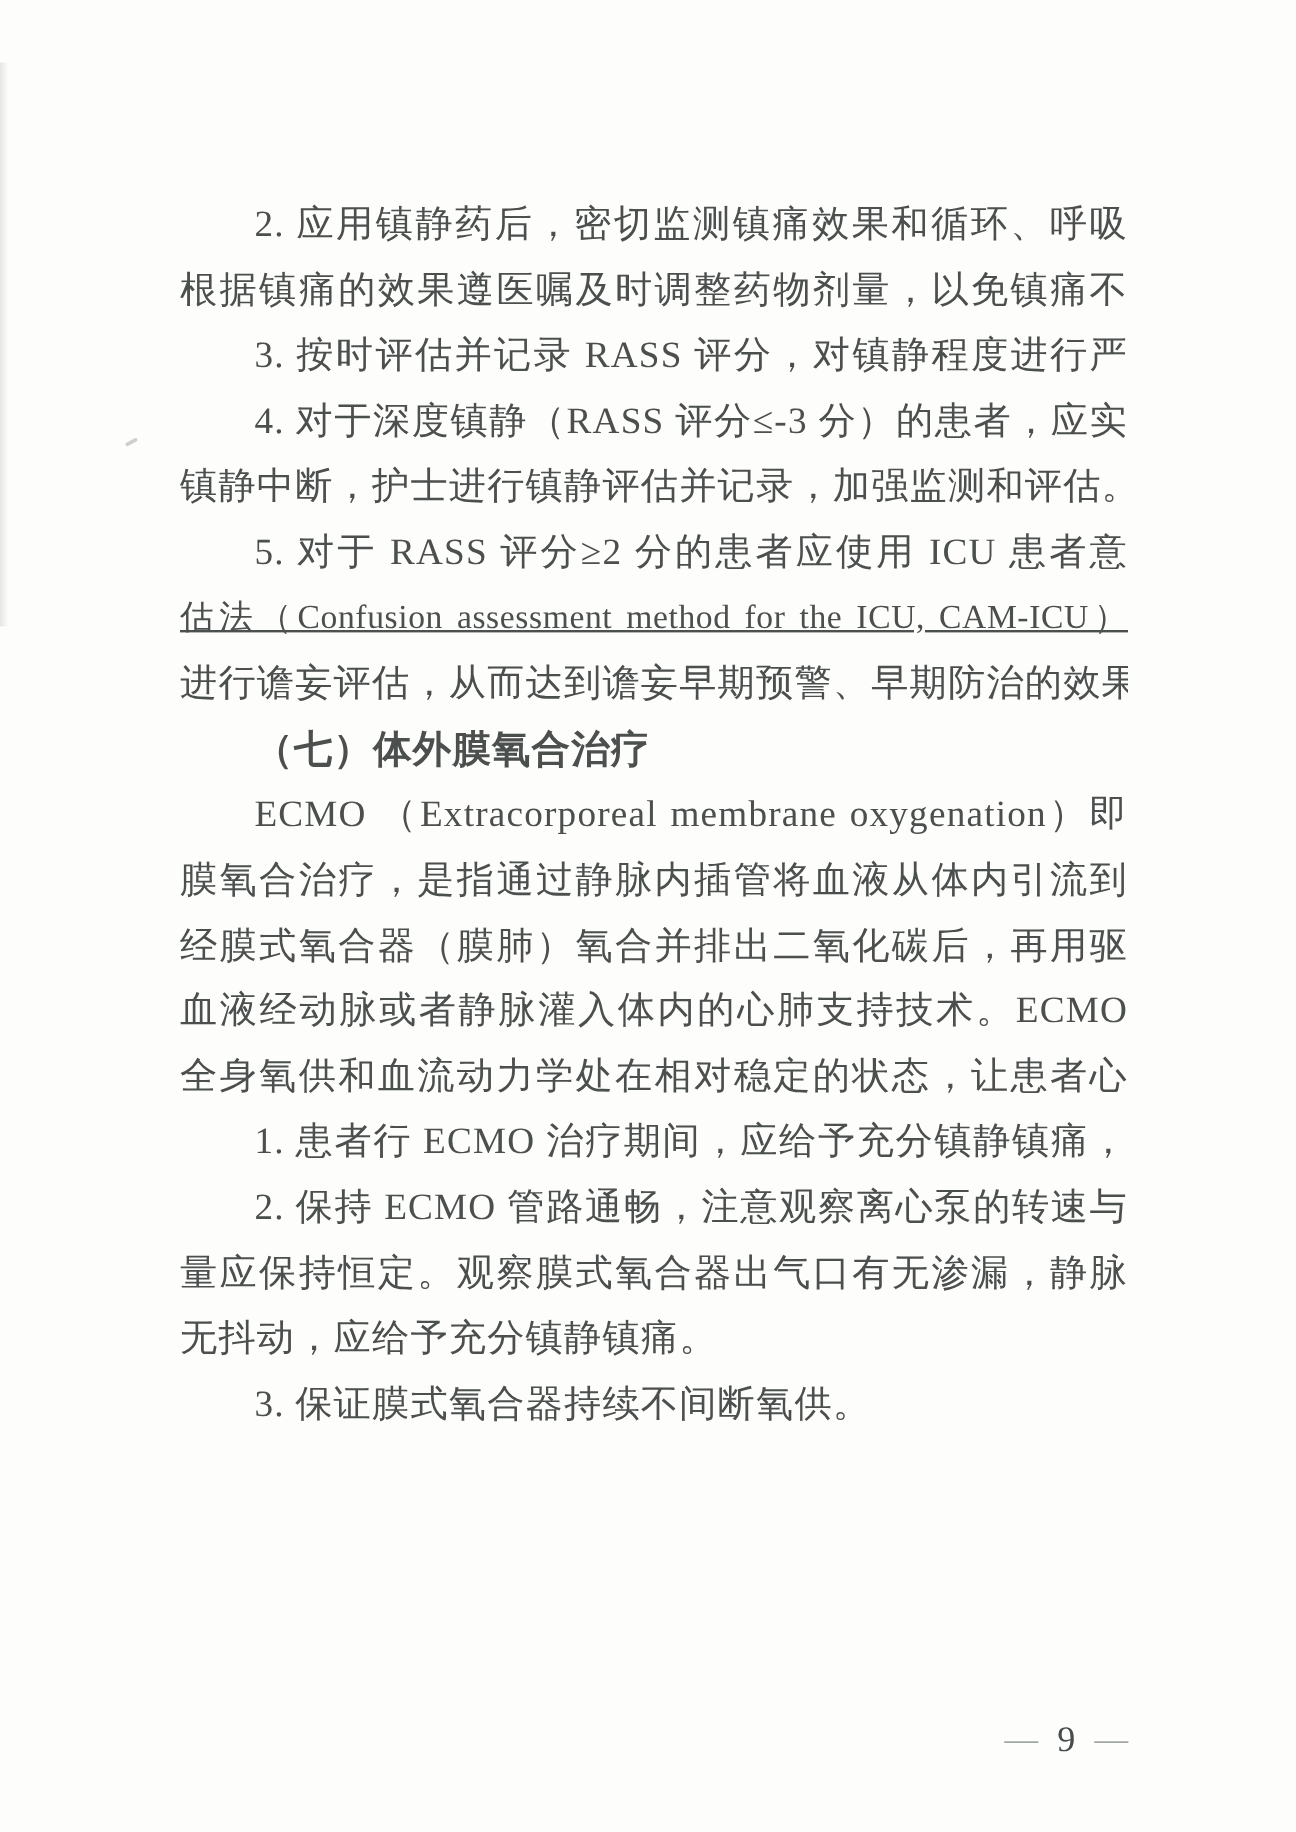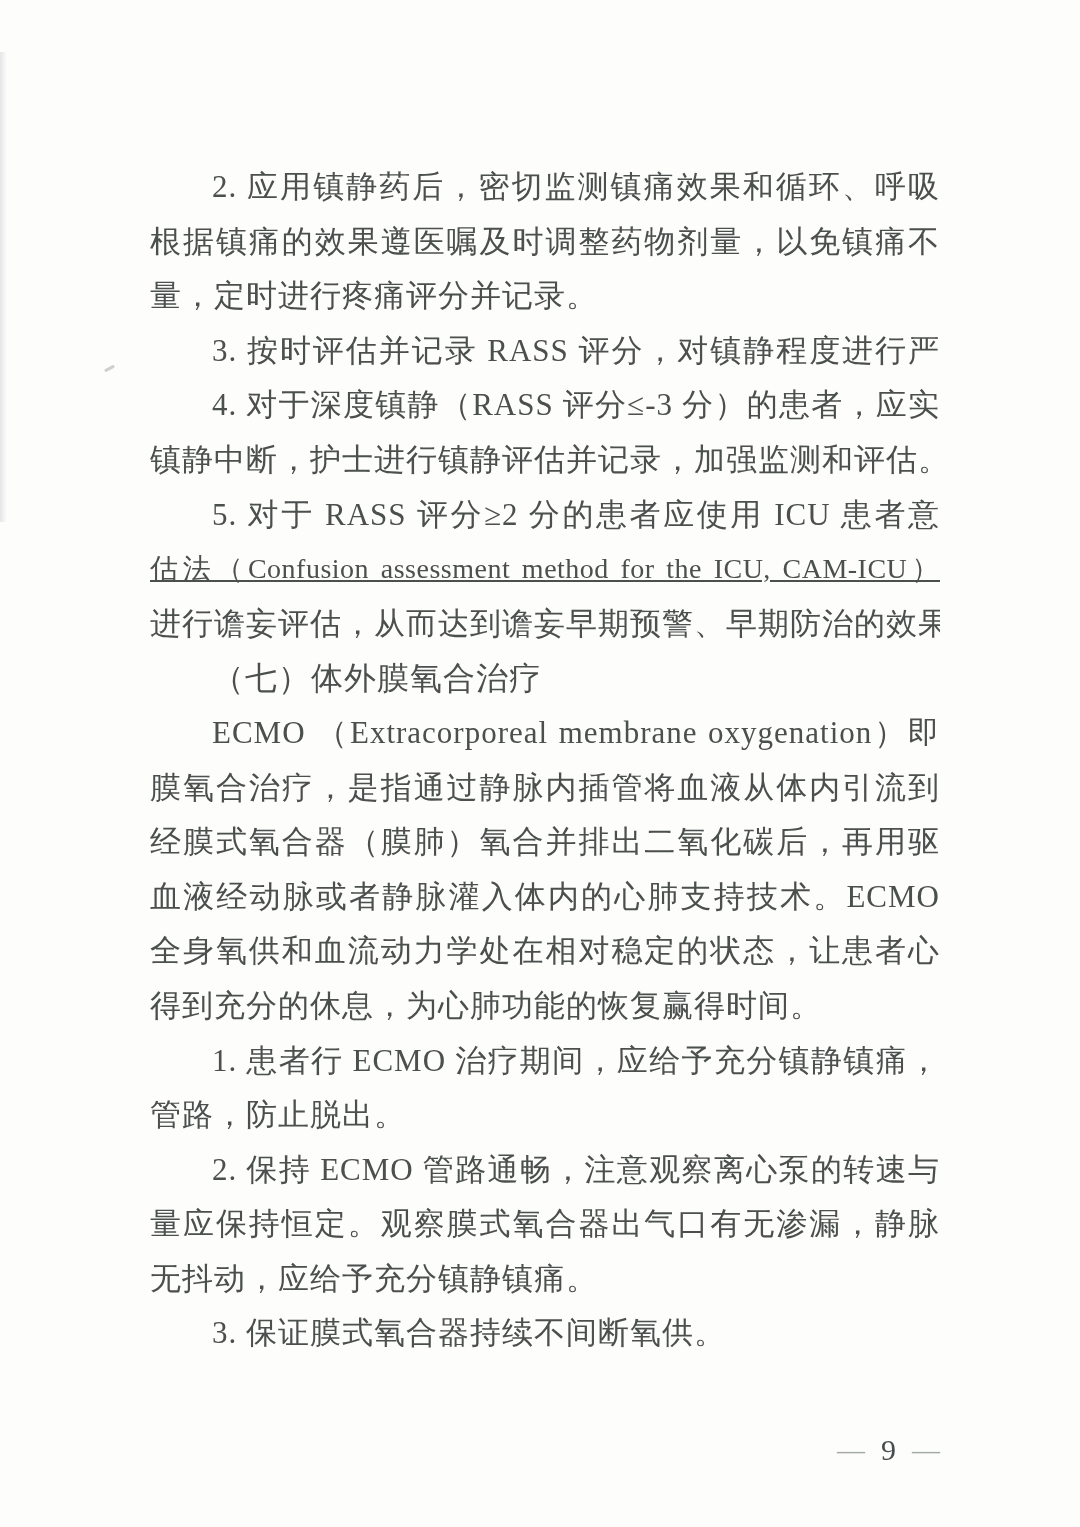--- a/index.html
+++ b/index.html
@@ -52,21 +52,21 @@
     white-space: nowrap;
   }
   .line.just {
     white-space: normal;
     text-align-last: justify;
   }
   .line.indent {
     text-indent: 62px;
   }
   .line.bold {
-    font-weight: normal;
+    font-weight: bold;
     font-size: 32px;
   }
   .line.shrink {
     font-size: 28px;
     letter-spacing: 0.5px;
     text-decoration: underline;
   }
   .pagefooter {
     position: absolute;
     top: 1430px;
@@ -92,36 +92,33 @@
 <body>
 
 <div class="page">
 
   <div class="scan-edge"></div>
   <div class="scan-speck"></div>
 
   <main class="textblock">
     <div class="line indent just">2. 应用镇静药后，密切监测镇痛效果和循环、呼吸情况，</div>
     <div class="line just">根据镇痛的效果遵医嘱及时调整药物剂量，以免镇痛不足或过</div>
-    <div class="line">量，定时进行疼痛评分并记录。</div>
     <div class="line indent just">3. 按时评估并记录 RASS 评分，对镇静程度进行严密监测，</div>
     <div class="line indent just">4. 对于深度镇静（RASS 评分≤-3 分）的患者，应实施每日</div>
     <div class="line">镇静中断，护士进行镇静评估并记录，加强监测和评估。</div>
     <div class="line indent just">5. 对于 RASS 评分≥2 分的患者应使用 ICU 患者意识模糊评</div>
     <div class="line just shrink">估法（Confusion assessment method for the ICU, CAM-ICU）</div>
     <div class="line">进行谵妄评估，从而达到谵妄早期预警、早期防治的效果。</div>
     <div class="line indent bold">（七）体外膜氧合治疗</div>
     <div class="line indent just">ECMO （Extracorporeal membrane oxygenation）即体外</div>
     <div class="line just">膜氧合治疗，是指通过静脉内插管将血液从体内引流到体外，</div>
     <div class="line just">经膜式氧合器（膜肺）氧合并排出二氧化碳后，再用驱动泵将</div>
     <div class="line just">血液经动脉或者静脉灌入体内的心肺支持技术。ECMO 治疗期间，</div>
     <div class="line just">全身氧供和血流动力学处在相对稳定的状态，让患者心脏和肺</div>
-    <div class="line">得到充分的休息，为心肺功能的恢复赢得时间。</div>
     <div class="line indent just">1. 患者行 ECMO 治疗期间，应给予充分镇静镇痛，妥善固定</div>
-    <div class="line">管路，防止脱出。</div>
     <div class="line indent just">2. 保持 ECMO 管路通畅，注意观察离心泵的转速与流量，流</div>
     <div class="line just">量应保持恒定。观察膜式氧合器出气口有无渗漏，静脉管路有</div>
     <div class="line">无抖动，应给予充分镇静镇痛。</div>
     <div class="line indent">3. 保证膜式氧合器持续不间断氧供。</div>
   </main>
 
   <footer class="pagefooter">
     <span class="dash">—</span>
     <span class="pnum">9</span>
     <span class="dash">—</span>

